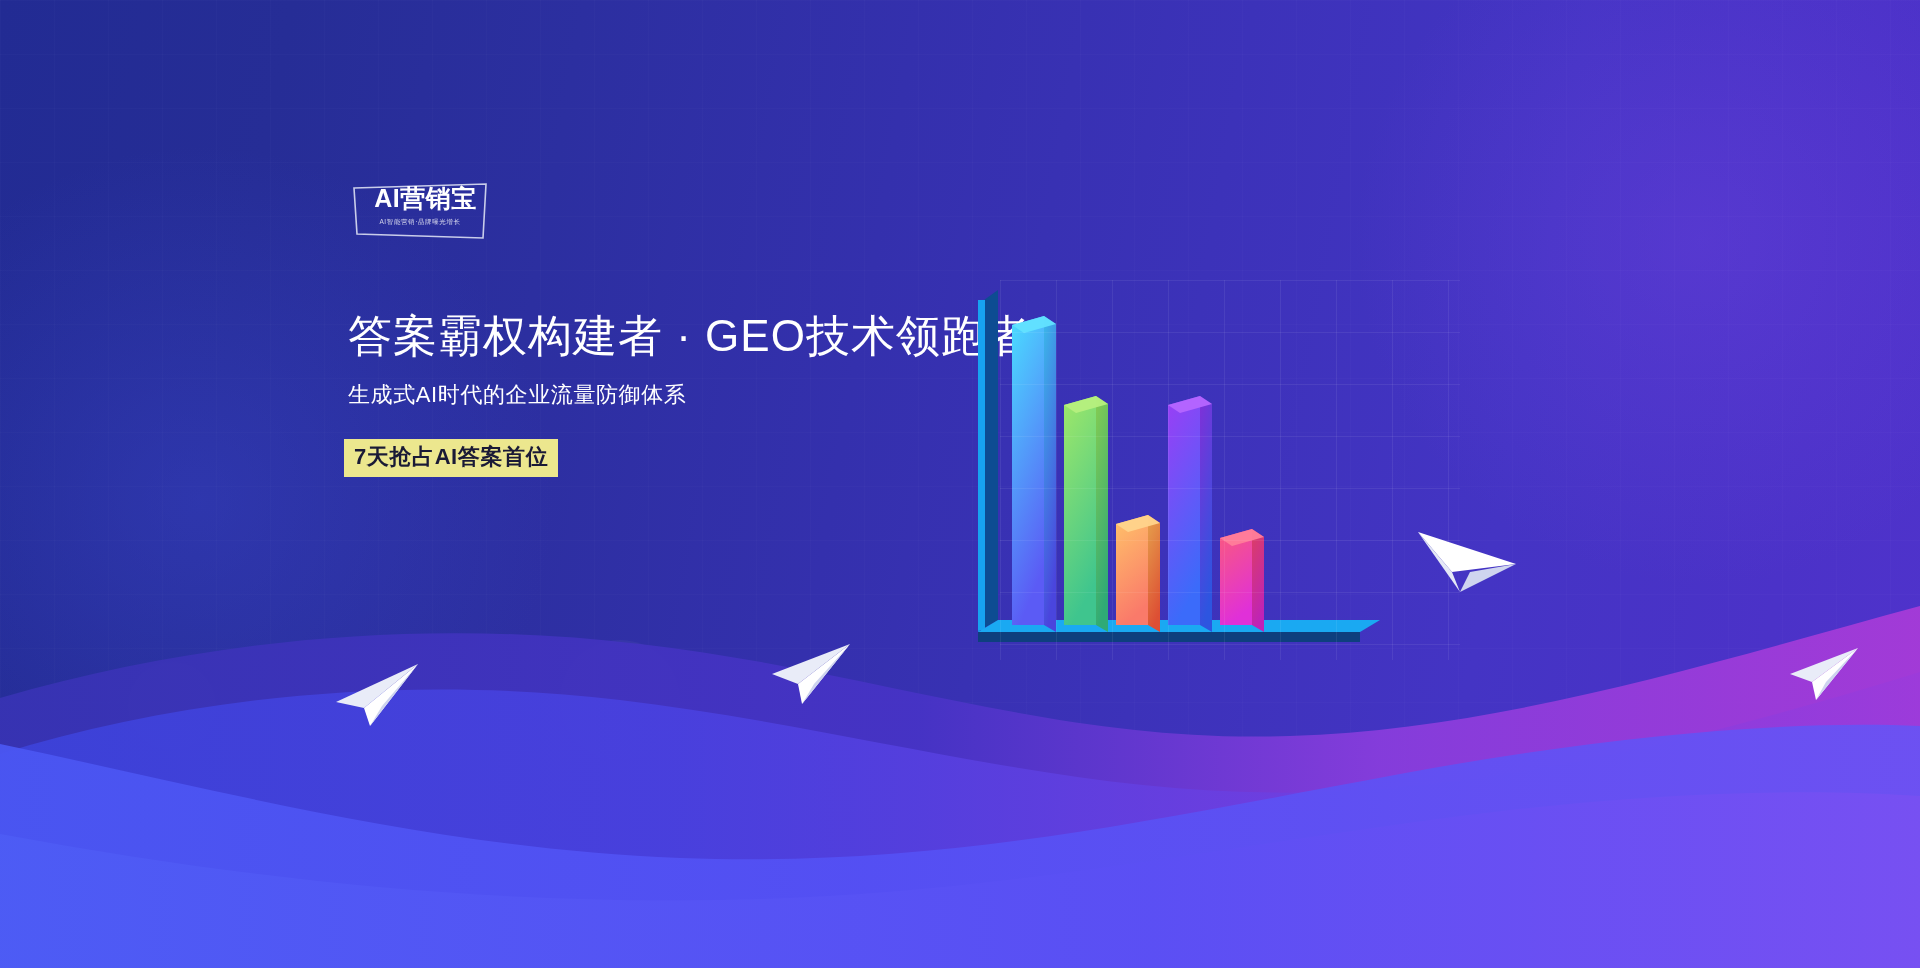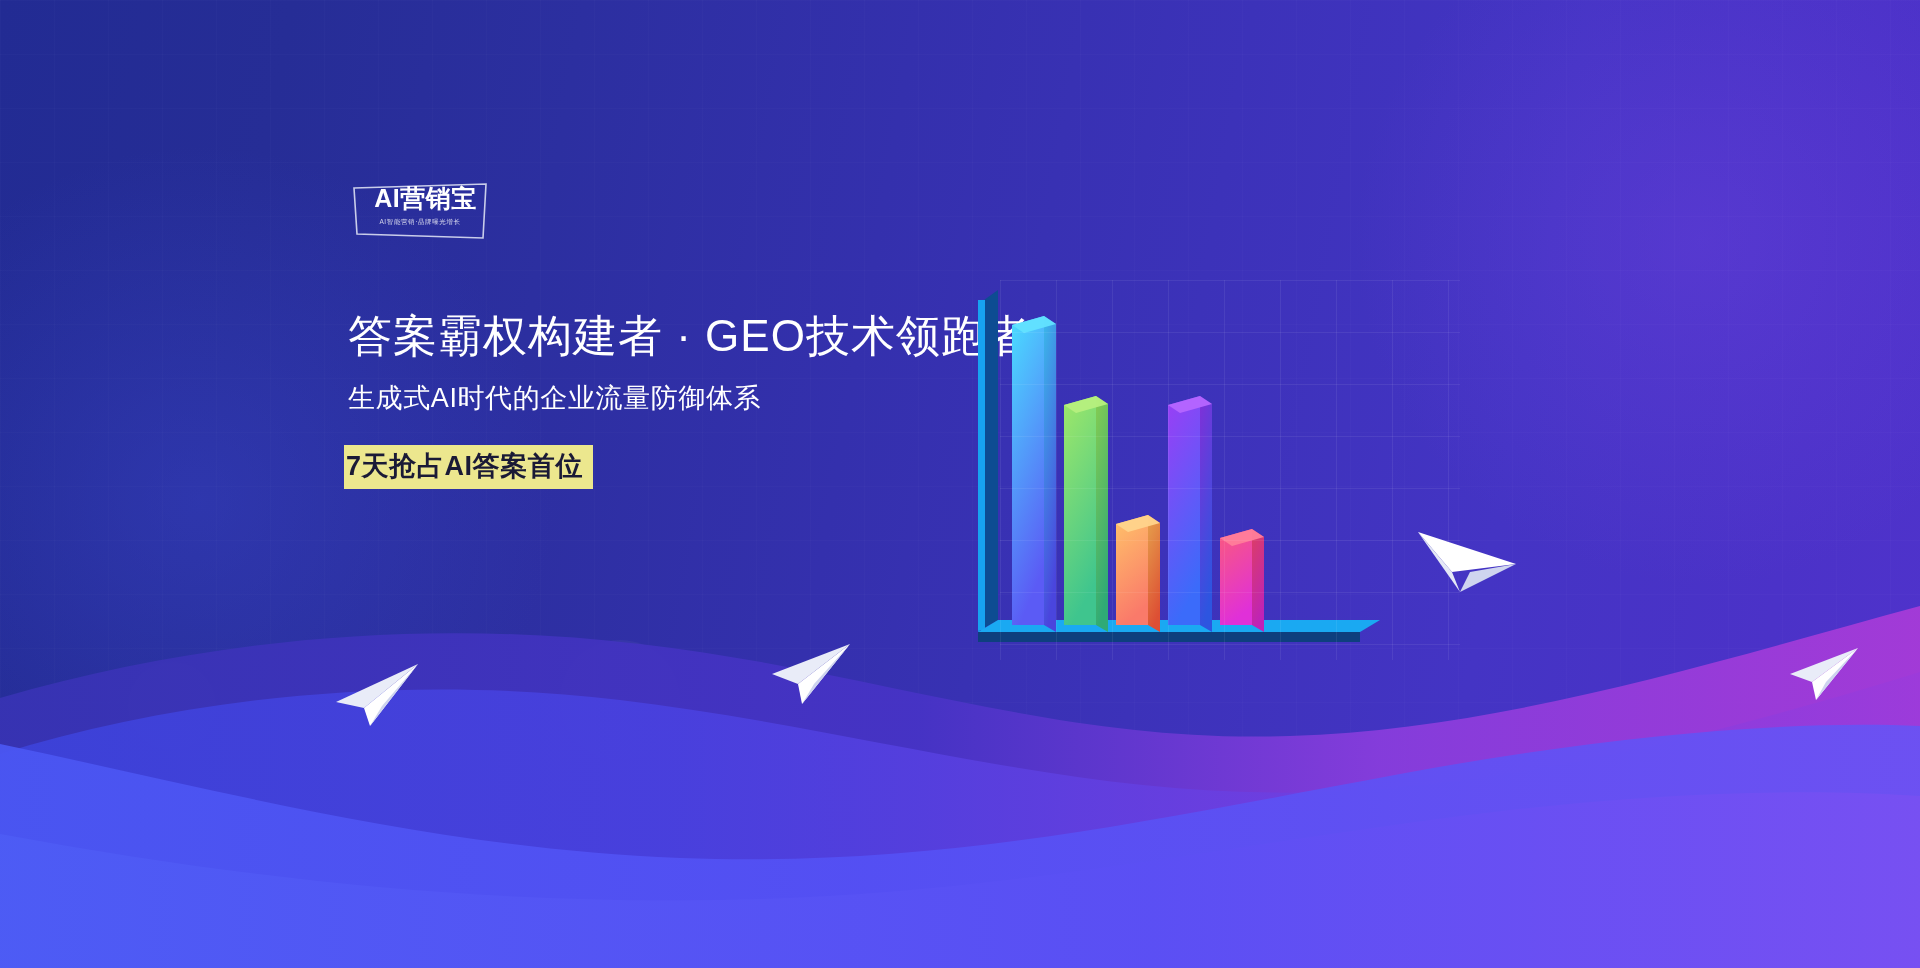--- a/index.html
+++ b/index.html
@@ -119,33 +119,33 @@
     color: #ffffff;
     font-size: 44px;
     font-weight: 400;
     letter-spacing: 1px;
     line-height: 1.1;
     white-space: nowrap;
     margin: 0 0 22px 0;
   }
   .sub-line {
     color: #ffffff;
-    font-size: 27px;
+    font-size: 22px;
     font-weight: 400;
     letter-spacing: .6px;
     line-height: 1.2;
     white-space: nowrap;
     margin: 0 0 30px 0;
   }
   .sub-line.highlight {
     display: inline-block;
     background: #ece78e;
     color: #1a1a36;
     font-weight: 700;
-    padding: 5px 10px 7px 2px;
+    padding: 5px 10px 7px 10px;
     margin-left: -4px;
     margin-bottom: 26px;
   }
   .sub-line.last {
     margin-bottom: 0;
     letter-spacing: 1px;
   }
 
   
   .chart {

